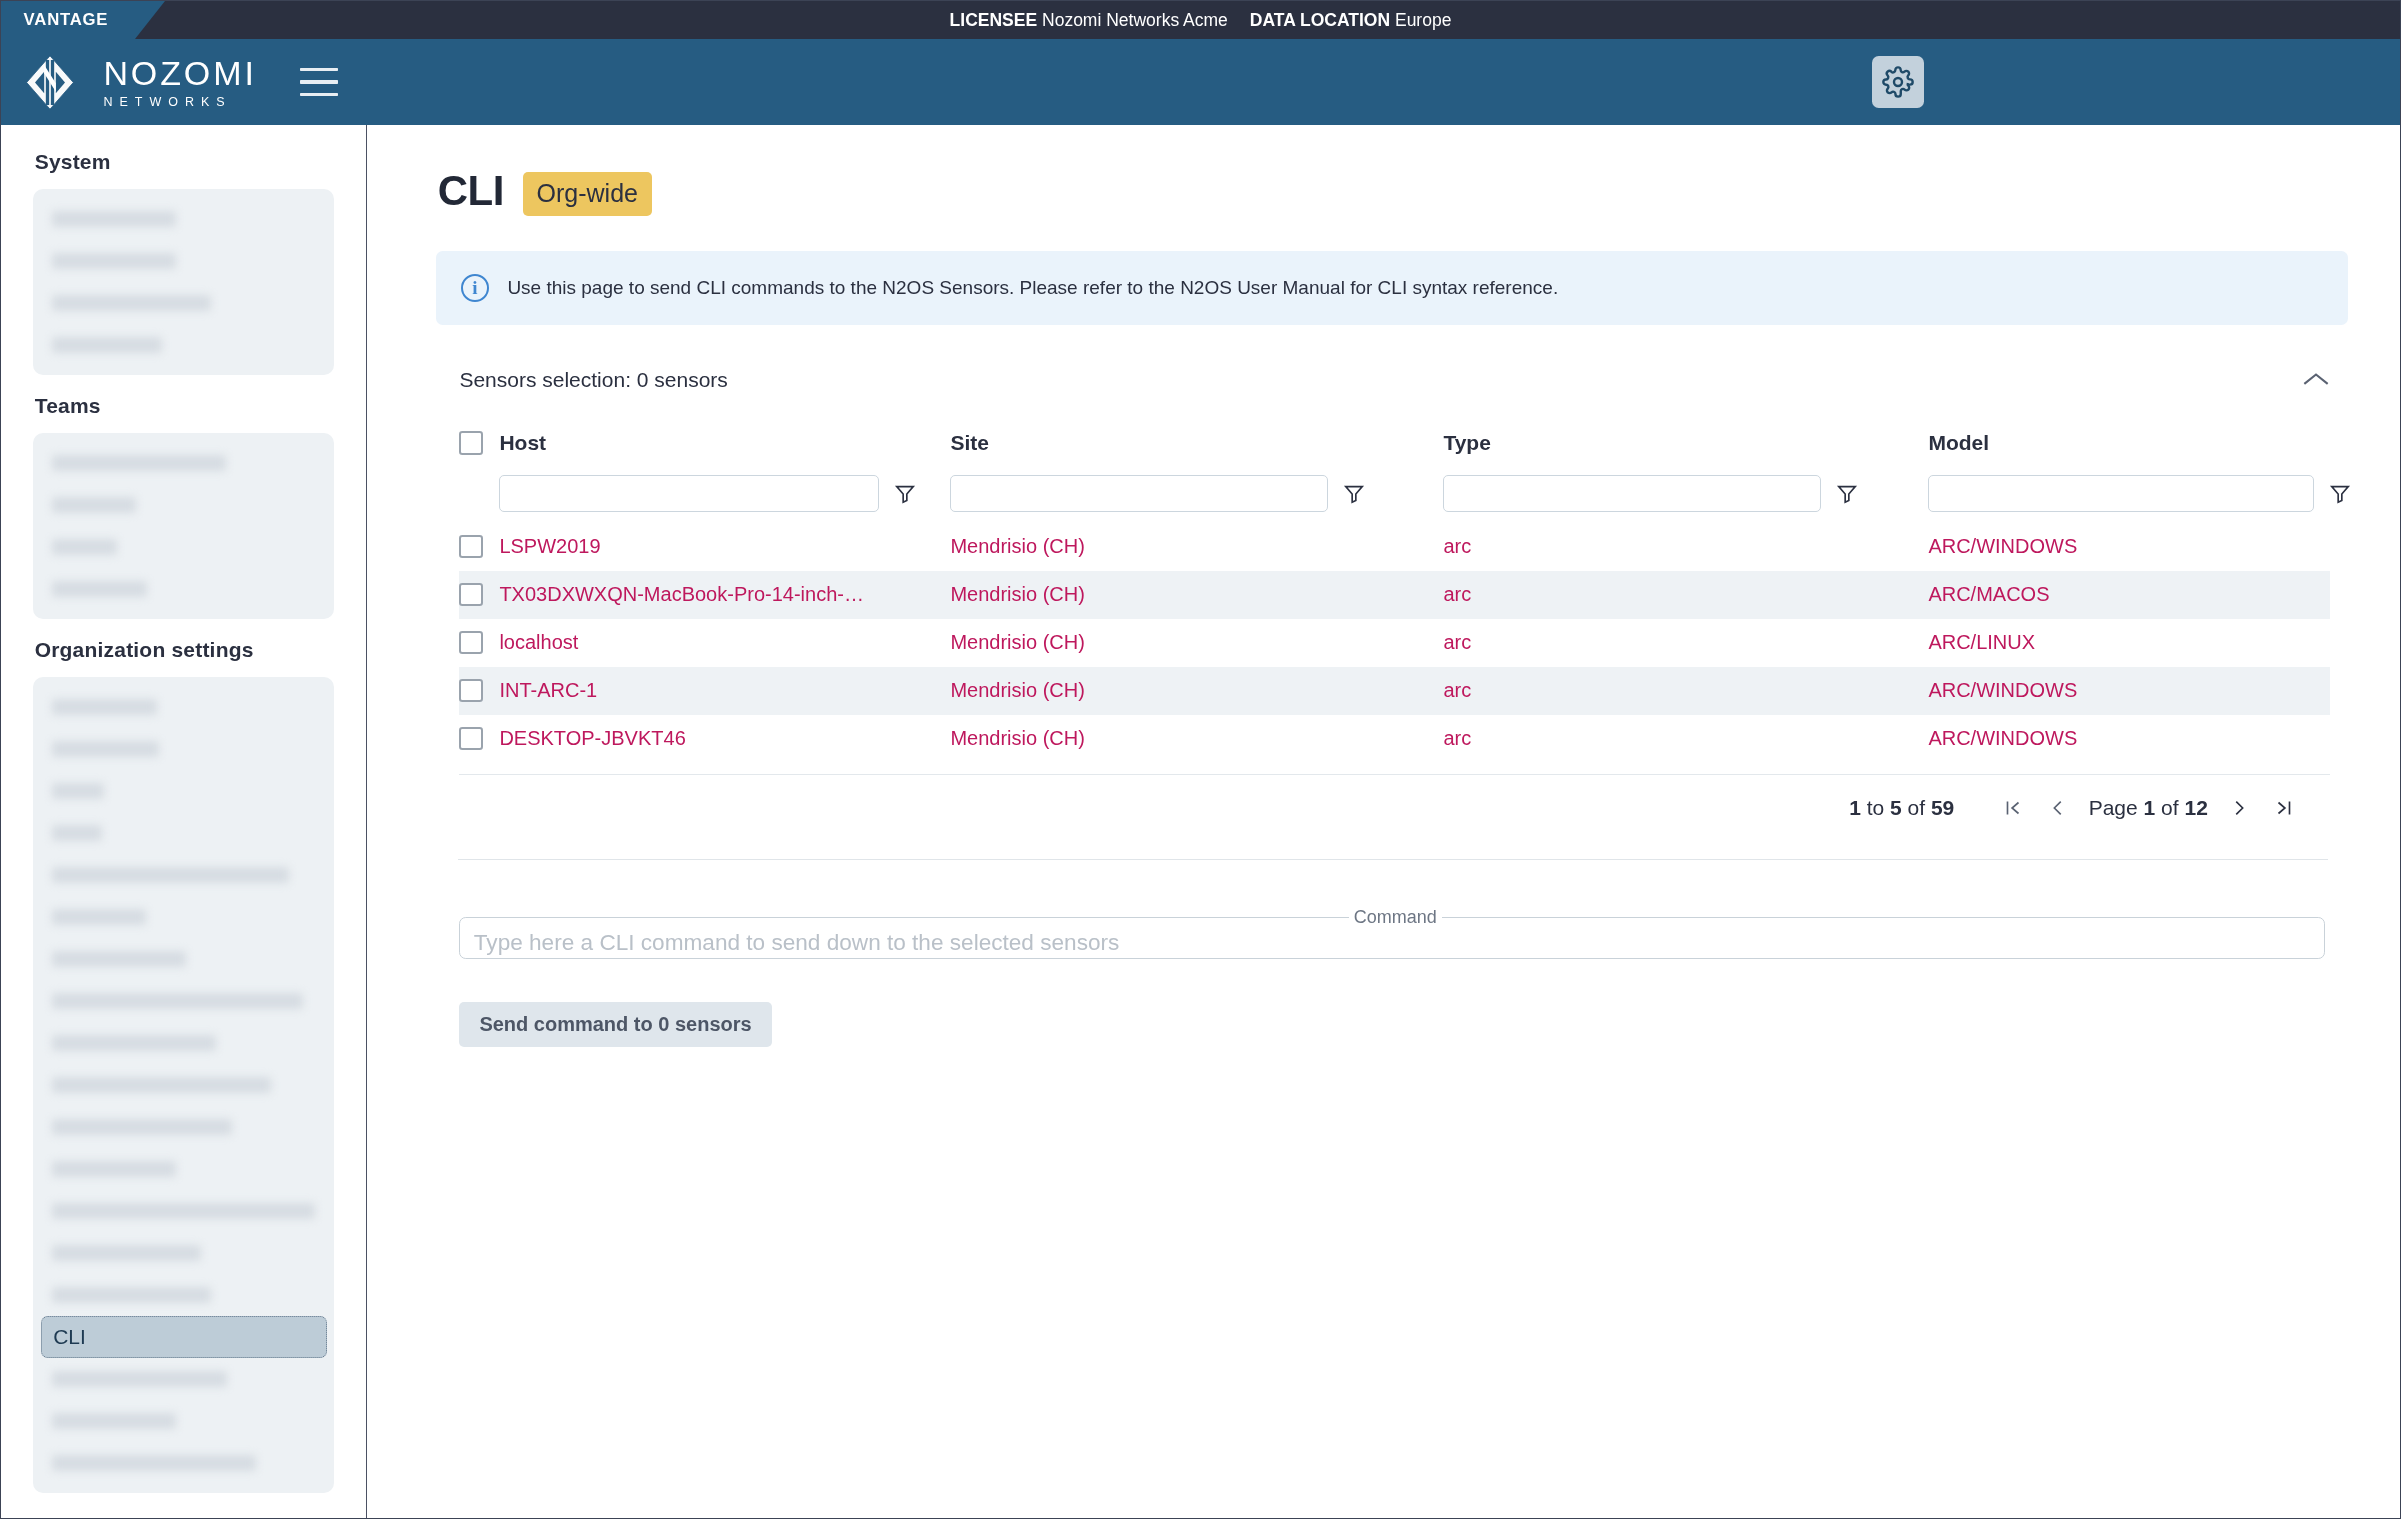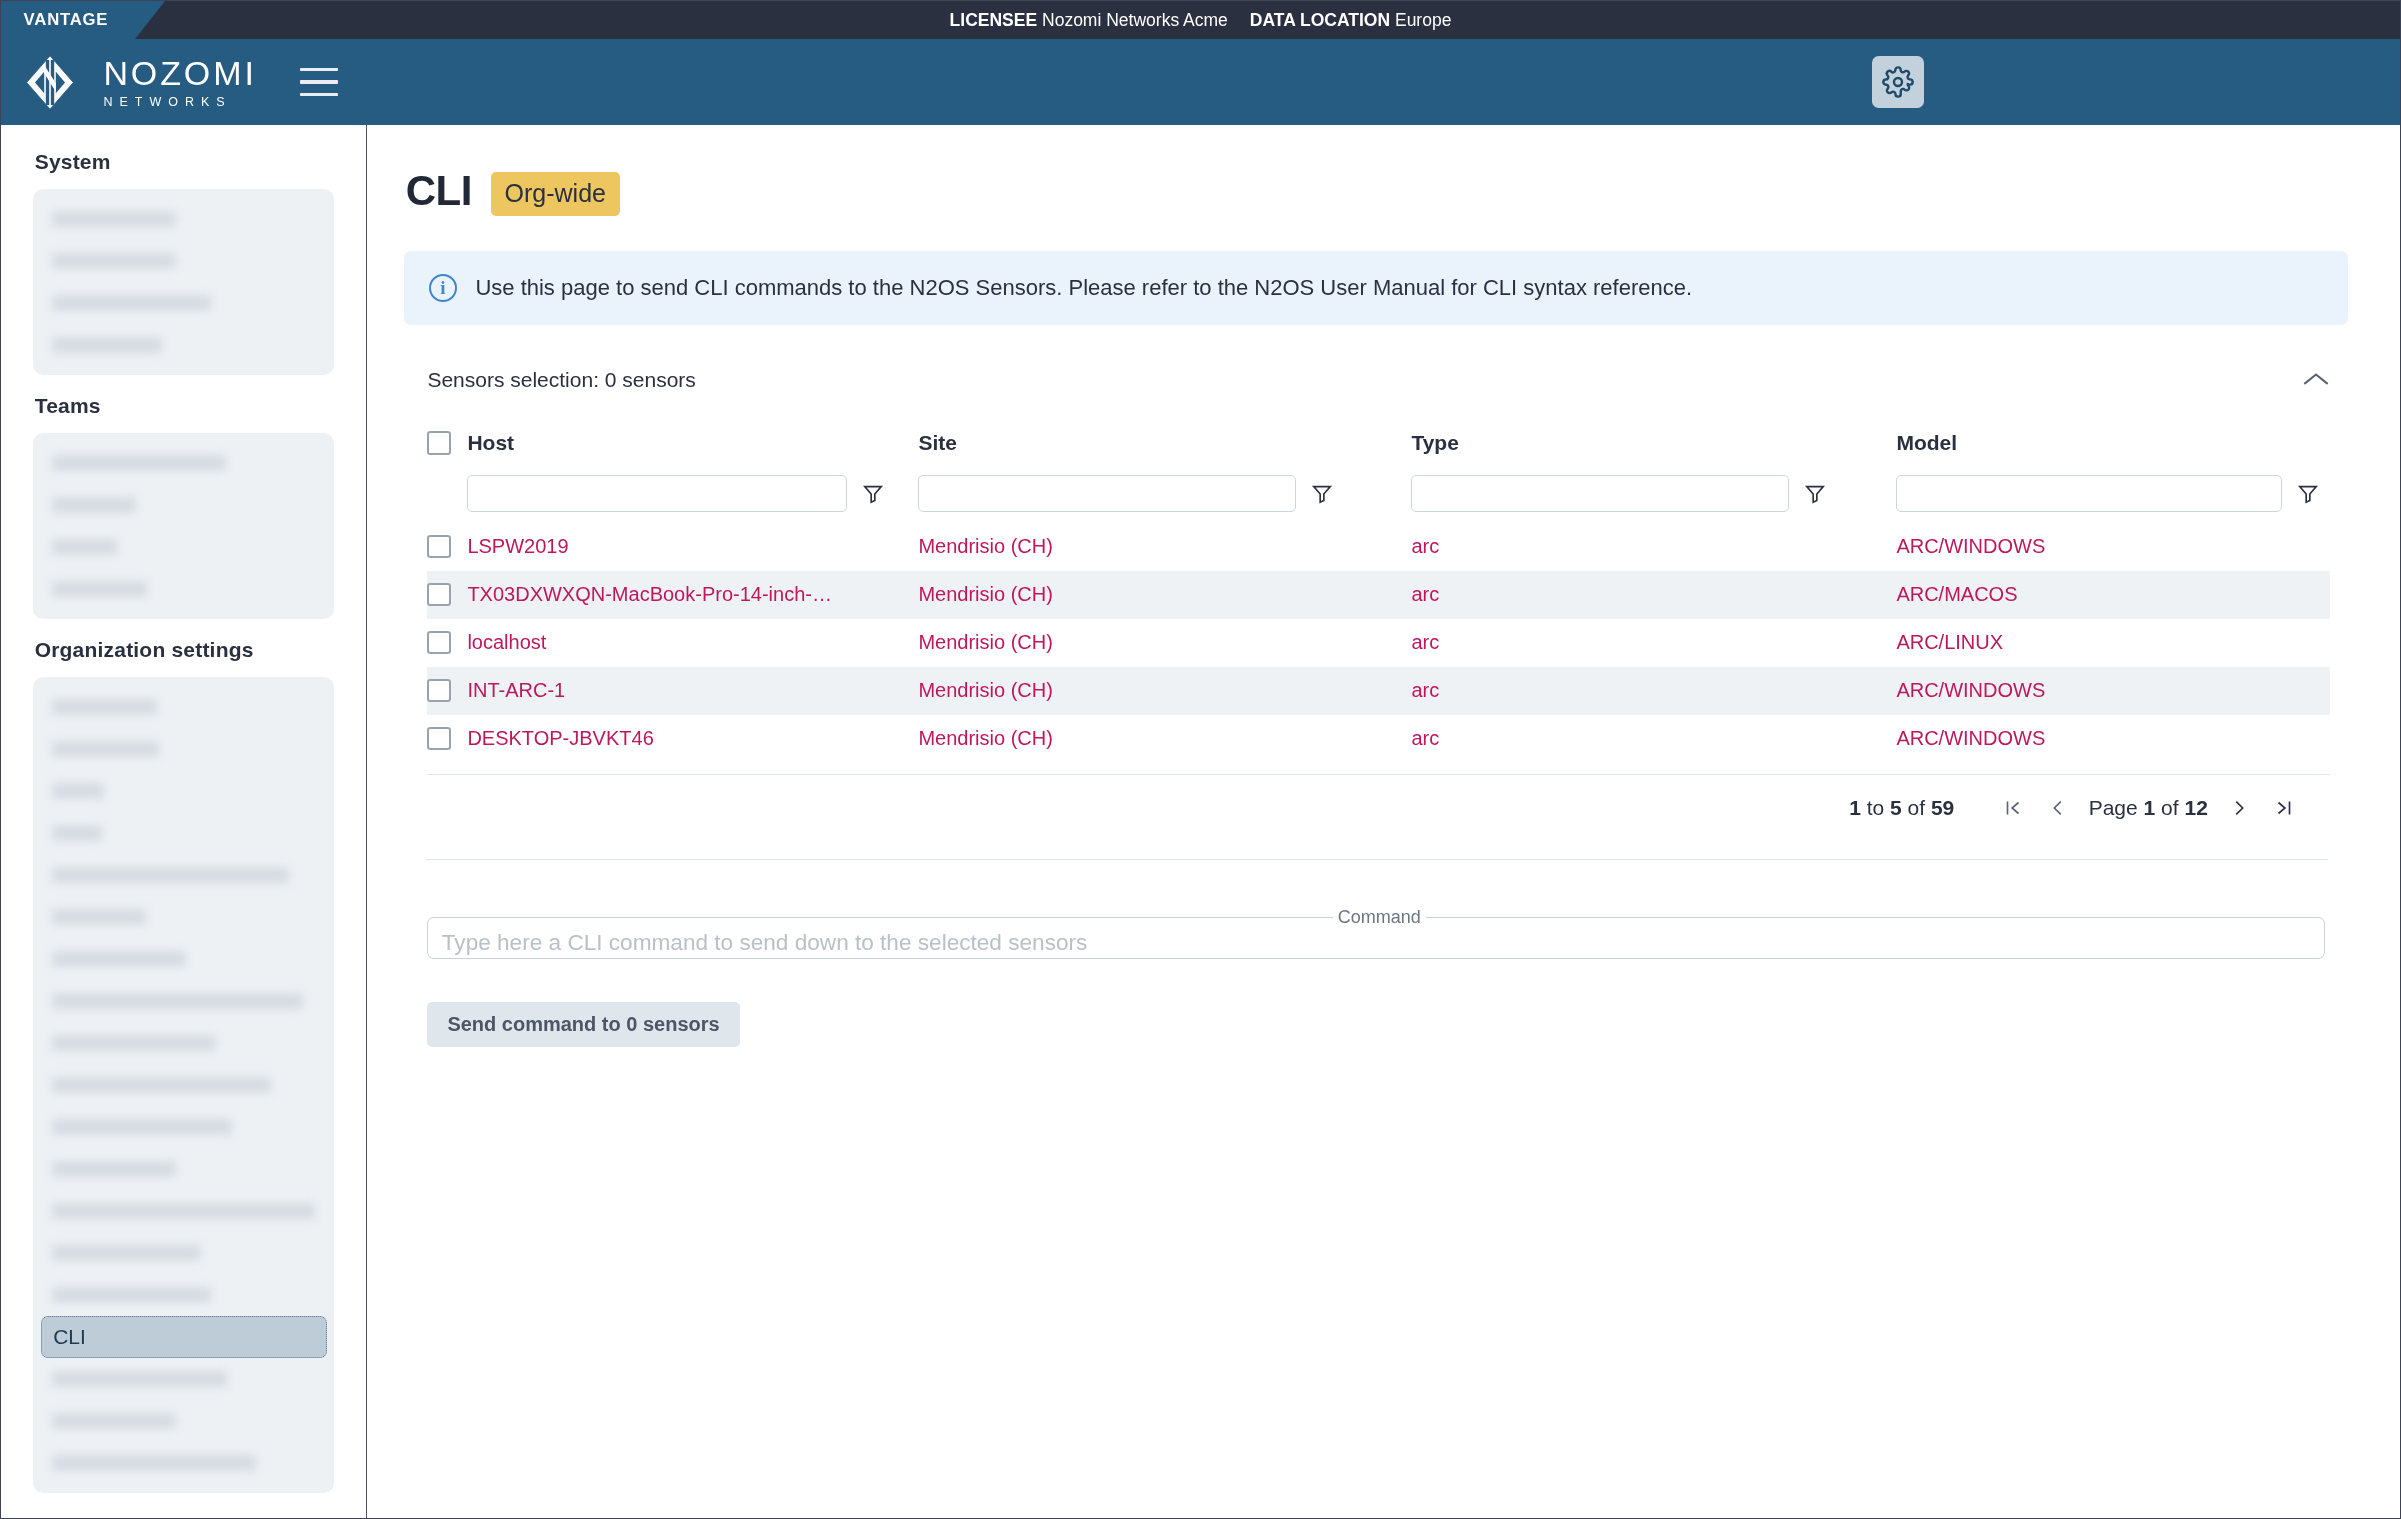--- a/index.html
+++ b/index.html
@@ -67,21 +67,21 @@
   .hamburger i { display: block; height: 3.3px; background: #e8eef3; border-radius: 0.8px; }
   .gear-btn {
     position: absolute; right: 476px; top: 50%; transform: translateY(-50%);
     width: 52px; height: 52px; border-radius: 6.7px;
     background: #c3d1dc;
     display: flex; align-items: center; justify-content: center;
     cursor: pointer;
   }
 
   
-  .body { flex: 1 1 auto; display: flex; min-height: 0; }
+  .body { flex: 1 1 auto; display: flex; min-height: 0; gap: 32px; }
 
   
   .sidebar {
     width: 366px; flex: 0 0 366px;
     background: #ffffff;
     border-right: 1.7px solid #4b5163;
     padding: 25px 32px 0 32px;
     overflow: hidden;
   }
   .side-group { margin-bottom: 18.4px; }
@@ -135,21 +135,21 @@
     padding: 0 25px;
     gap: 18.4px;
   }
   .info-icon {
     width: 28px; height: 28px; flex: 0 0 28px;
     border: 2.1px solid #3f86d0; border-radius: 50%;
     color: #3f86d0; font-size: 19px; font-weight: bold;
     display: flex; align-items: center; justify-content: center;
     font-family: "Liberation Serif", serif;
   }
-  .info-text { font-size: 22px; color: #2b3040; }
+  .info-text { font-size: 19px; color: #2b3040; }
 
   .sensors-bar {
     margin-top: 43px;
     display: flex; align-items: center; justify-content: space-between;
     padding: 0 18.4px 0 23.4px;
   }
   .sensors-label { font-size: 21px; color: #2b3040; }
   .chev-up { width: 28px; height: 18.4px; cursor: pointer; }
 
   

